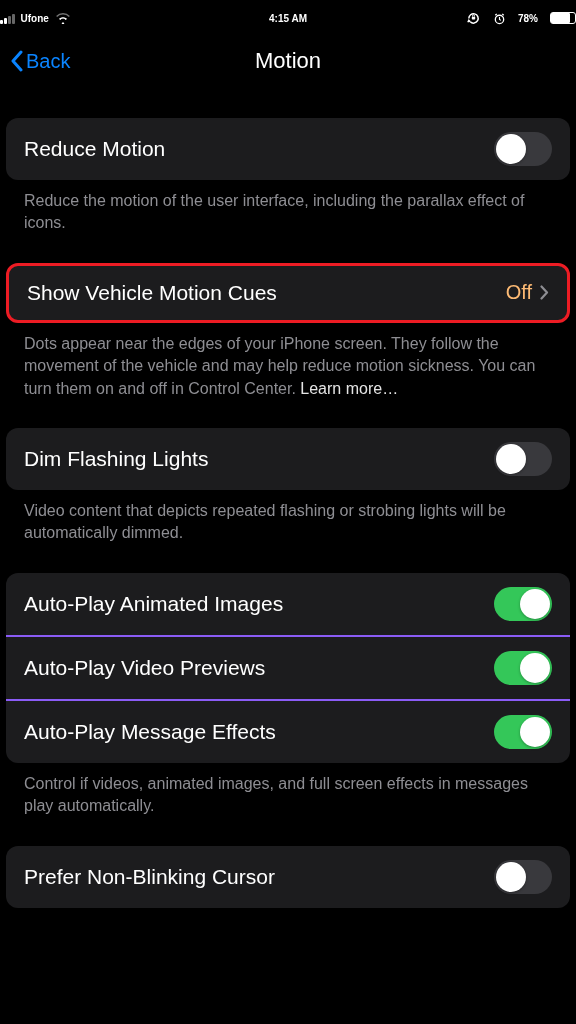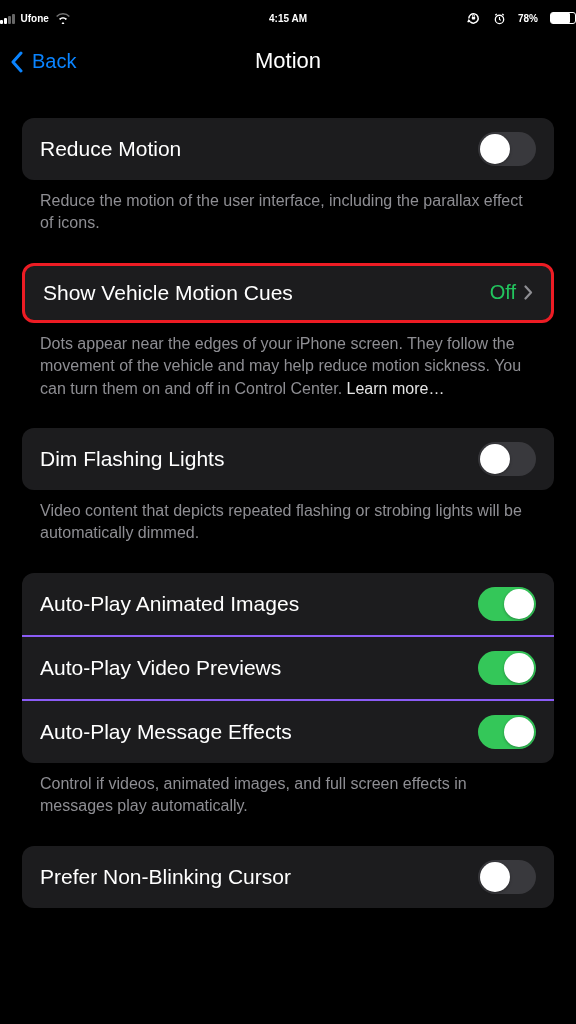--- a/index.html
+++ b/index.html
@@ -34,35 +34,35 @@
     .battery-fill { height: 100%; background: #fff; border-radius: 1px; width: 78%; }
     .nav-bar {
       height: 50px;
       display: flex;
       align-items: center;
       position: relative;
       padding: 0 10px;
     }
     .back-btn {
       display: flex;
-      align-items: flex-end;
+      align-items: flex-start;
       color: #0a84ff;
       font-size: 20px;
-      gap: 8px;
+      gap: 2px;
     }
     .chevron-left { width: 14px; height: 22px; }
     .nav-title {
       position: absolute;
       left: 50%;
       transform: translateX(-50%);
       font-size: 22px;
       font-weight: 400;
     }
     .content {
-      padding: 32px 22px 0;
+      padding: 32px 6px 0;
     }
     .group {
       margin-bottom: 28px;
     }
     .cell-container {
       background: #1c1c1e;
       border-radius: 12px;
       overflow: hidden;
     }
     .cell-container.highlighted {
@@ -82,21 +82,21 @@
       font-weight: 400;
       color: #fff;
     }
     .cell-right {
       display: flex;
       align-items: center;
       gap: 8px;
     }
     .cell-value {
       font-size: 20px;
-      color: #22c55e;
+      color: #fdba74;
     }
     .chevron-right { width: 9px; height: 15px; }
     .toggle {
       width: 58px;
       height: 34px;
       border-radius: 17px;
       position: relative;
       flex-shrink: 0;
     }
     .toggle.off { background: #39393d; }

